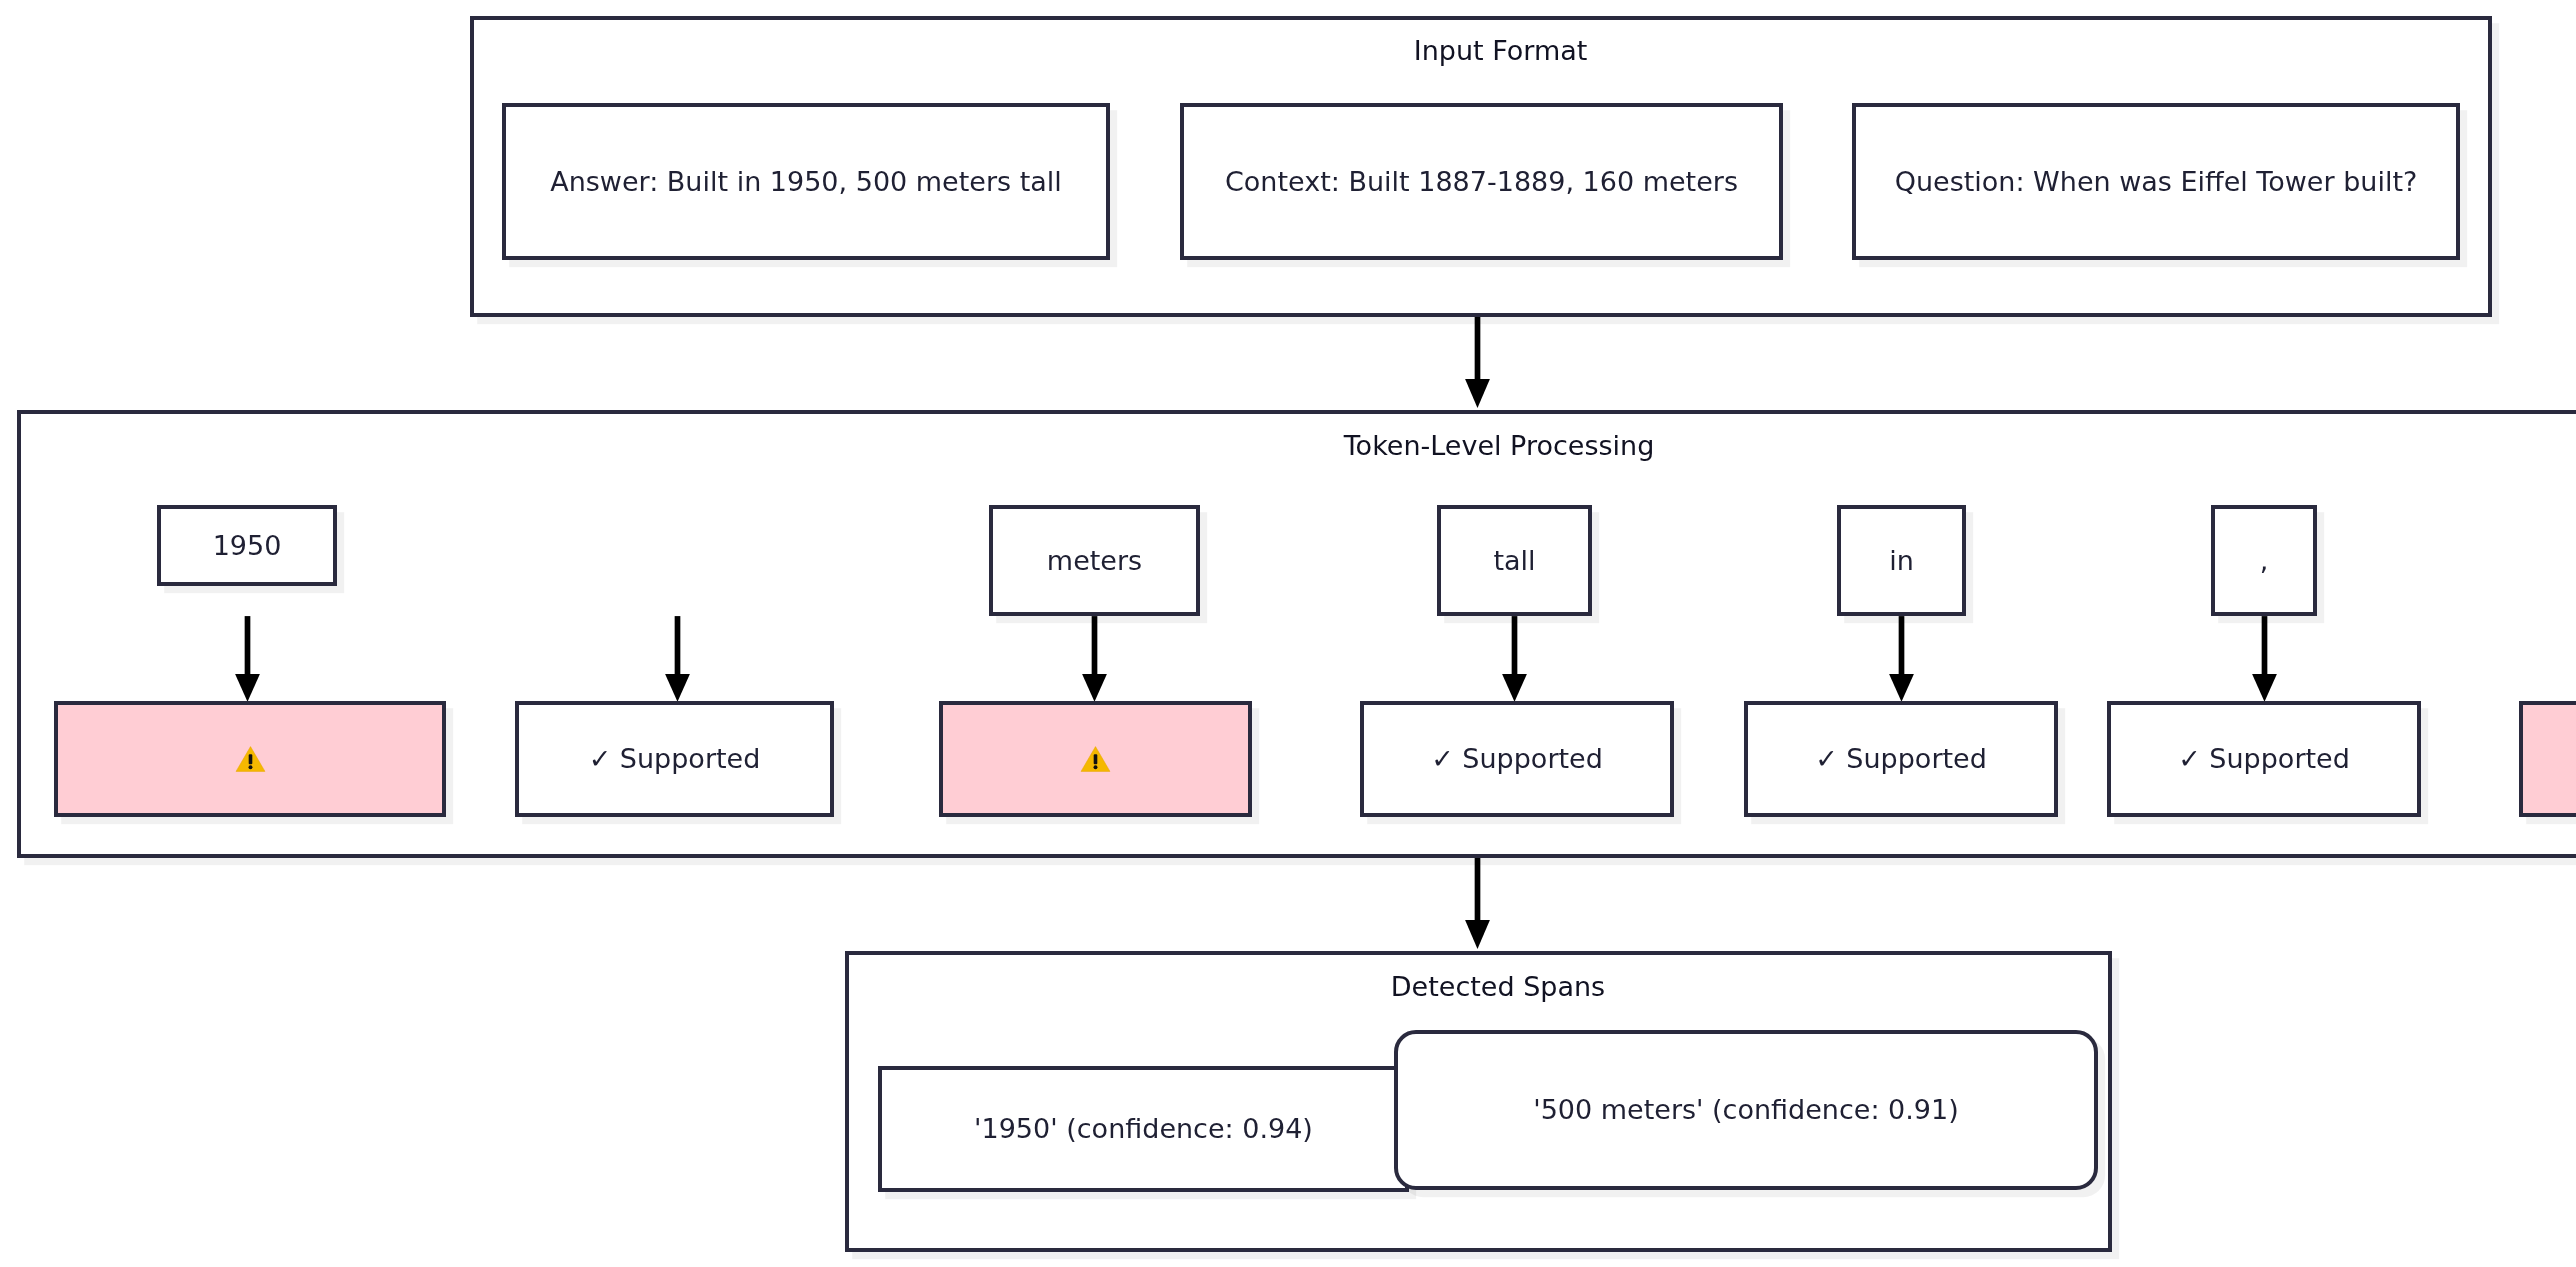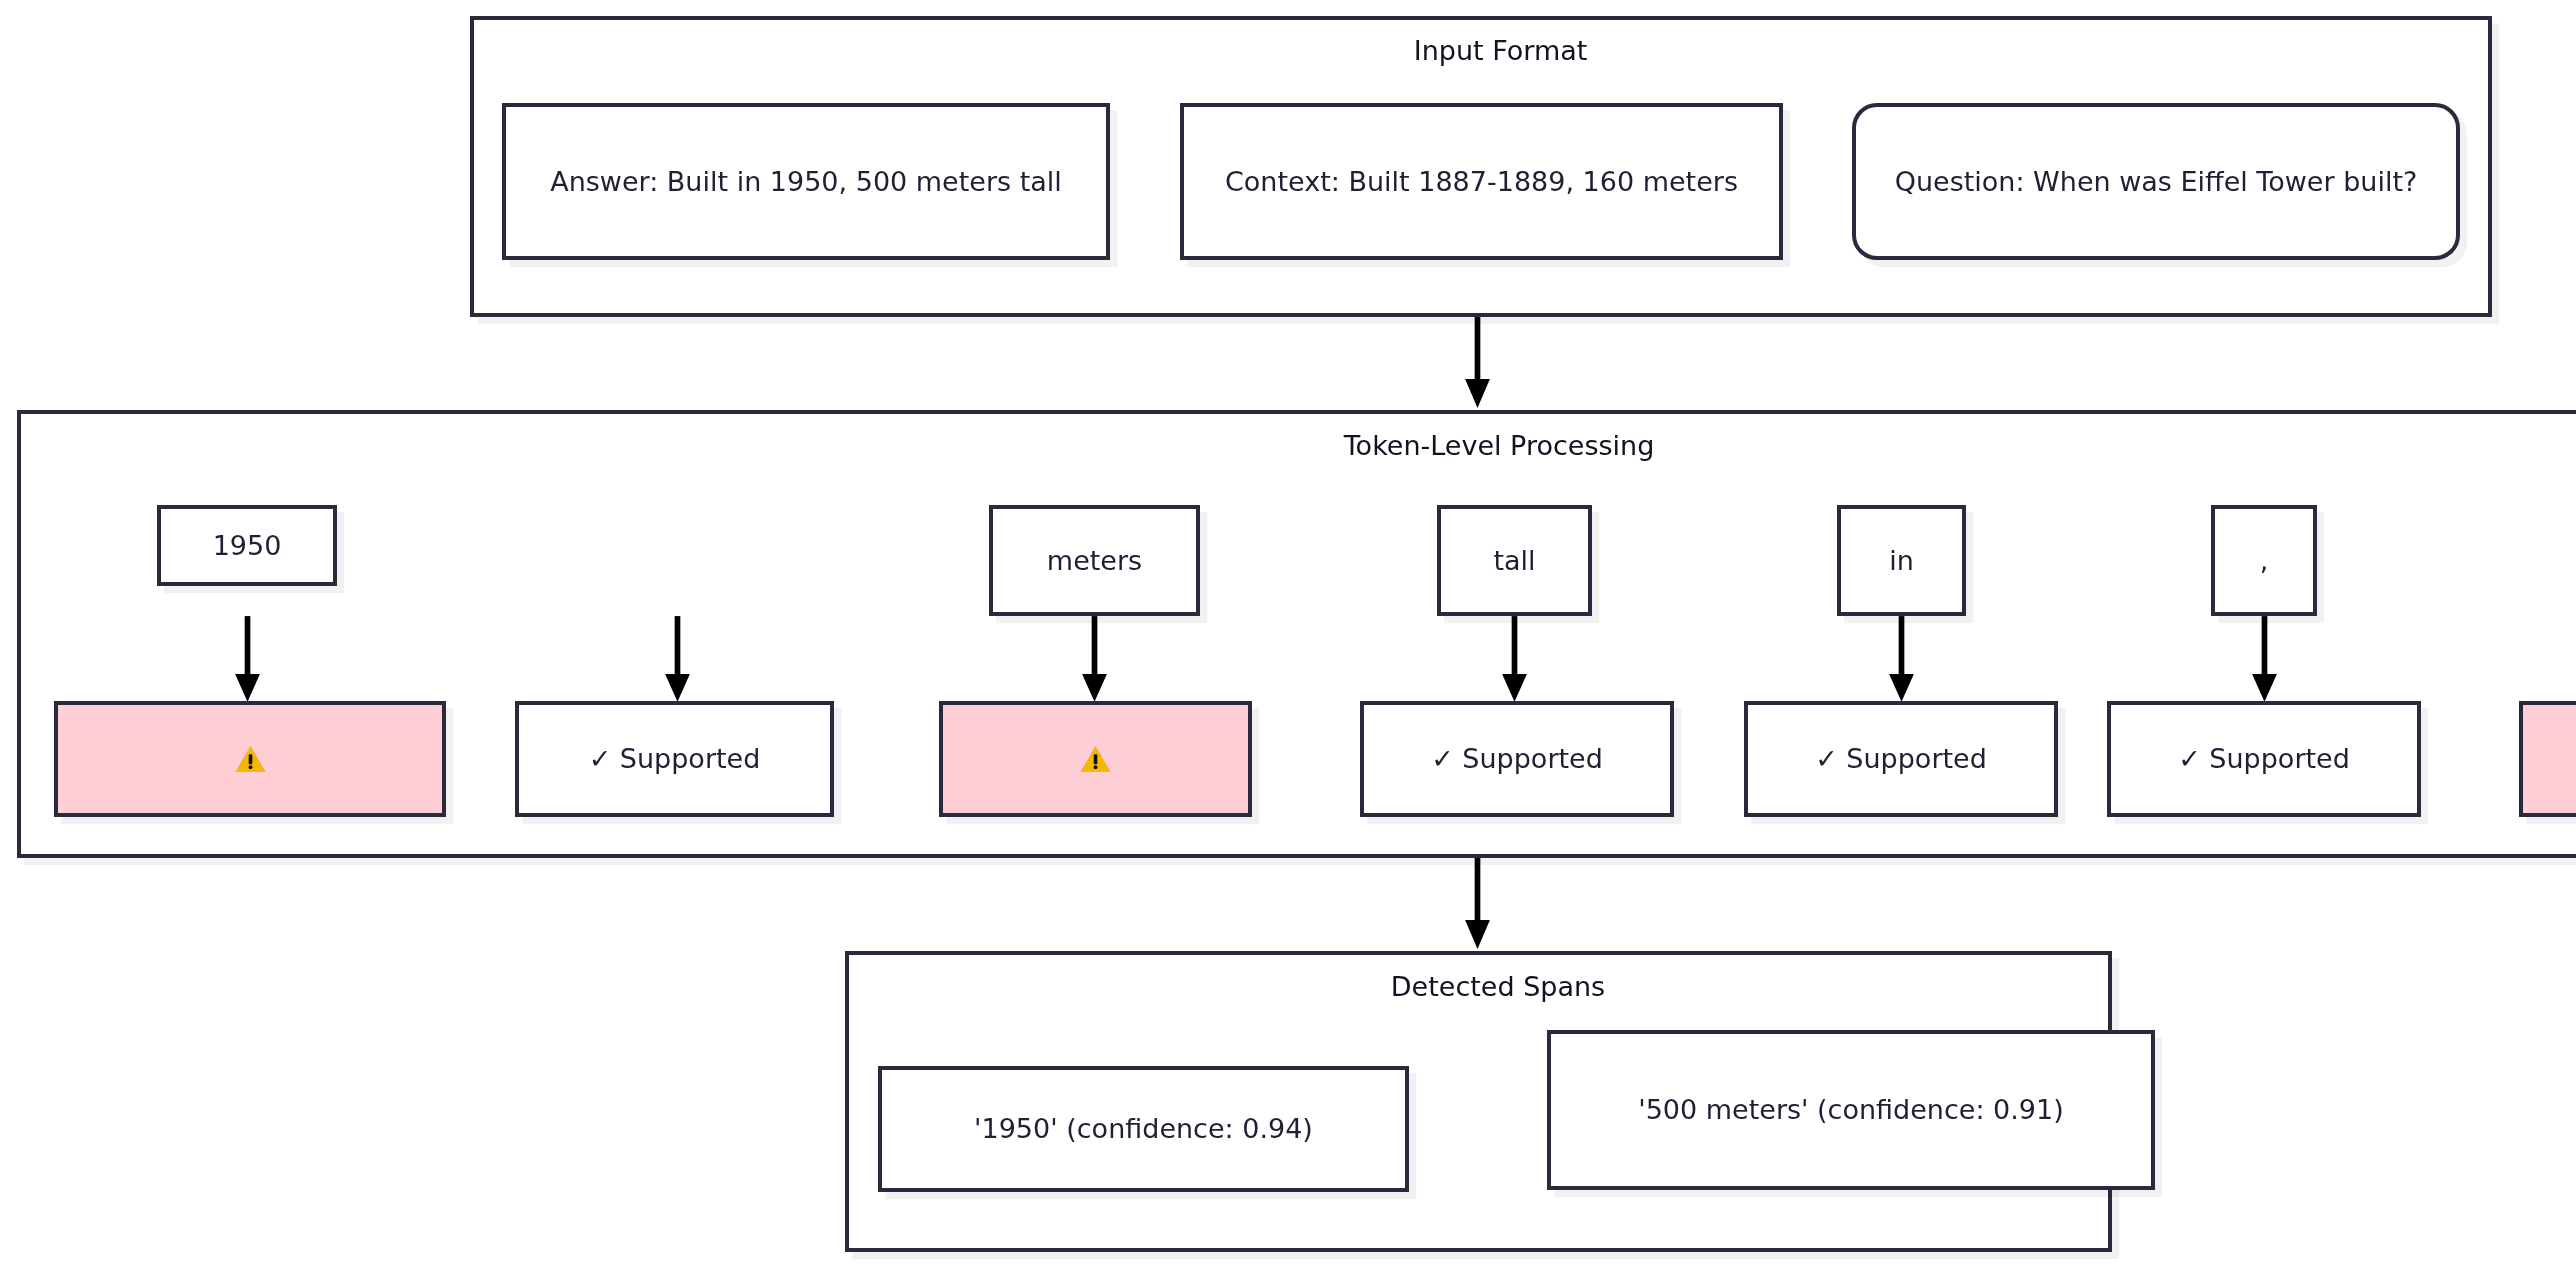--- a/index.html
+++ b/index.html
@@ -86,21 +86,21 @@
   </div>
 
   <div class="node" style="left:502px; top:103px; width:608px; height:157px;">
     <span class="txt">Answer: Built in 1950, 500 meters tall</span>
   </div>
 
   <div class="node" style="left:1180px; top:103px; width:603px; height:157px;">
     <span class="txt">Context: Built 1887-1889, 160 meters</span>
   </div>
 
-  <div class="node" style="left:1852px; top:103px; width:608px; height:157px;border-radius:25px;">
+  <div class="node" style="left:1852px; top:103px; width:608px; height:157px;">
     <span class="txt">Question: When was Eiffel Tower built?</span>
   </div>
 
   <div class="arrow" style="left:1462px; top:317px; width:31px; height:93px;">
     <svg width="31" height="93" viewBox="0 0 60 180">
       <line x1="30" y1="0" x2="30" y2="135" stroke="#000000" stroke-width="11"></line>
       <polygon points="30,176 6,120 54,120" fill="#000000"></polygon>
     </svg>
   </div>
 
@@ -207,18 +207,18 @@
   </div>
 
   <div class="grp" style="left:845px; top:951px; width:1267px; height:301px;">
     <div class="grp-title" style="top:17px;">Detected Spans</div>
   </div>
 
   <div class="node" style="left:878px; top:1066px; width:531px; height:126px;">
     <span class="txt">'1950' (confidence: 0.94)</span>
   </div>
 
-  <div class="node" style="left:1547px; top:1030px; width:608px; height:160px;">
+  <div class="node" style="left:1394px; top:1030px; width:704px; height:160px;border-radius:22px;">
     <span class="txt">'500 meters' (confidence: 0.91)</span>
   </div>
 
 </div>
 
 
 </body></html>

